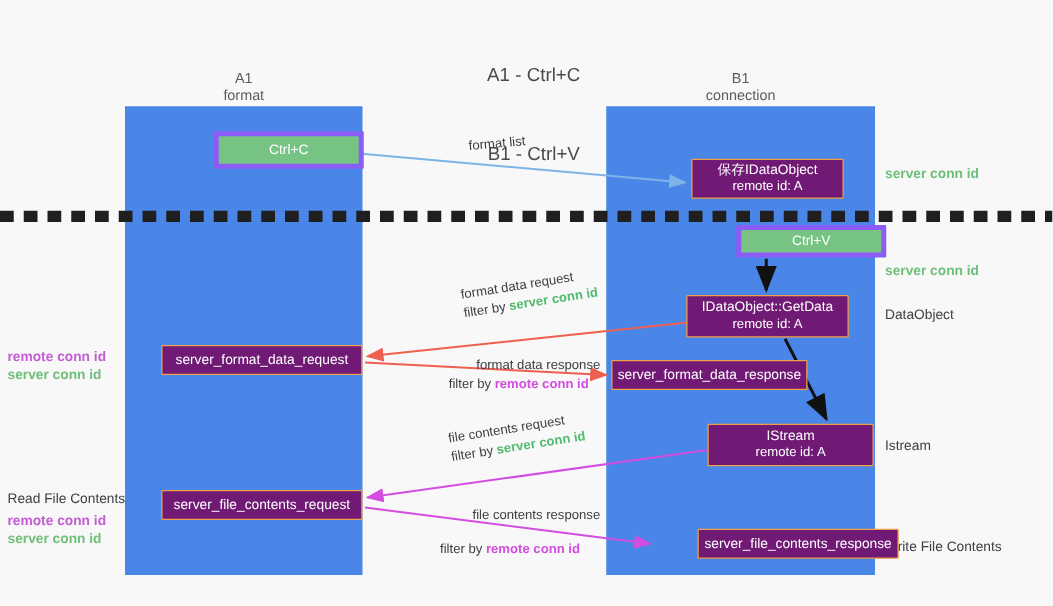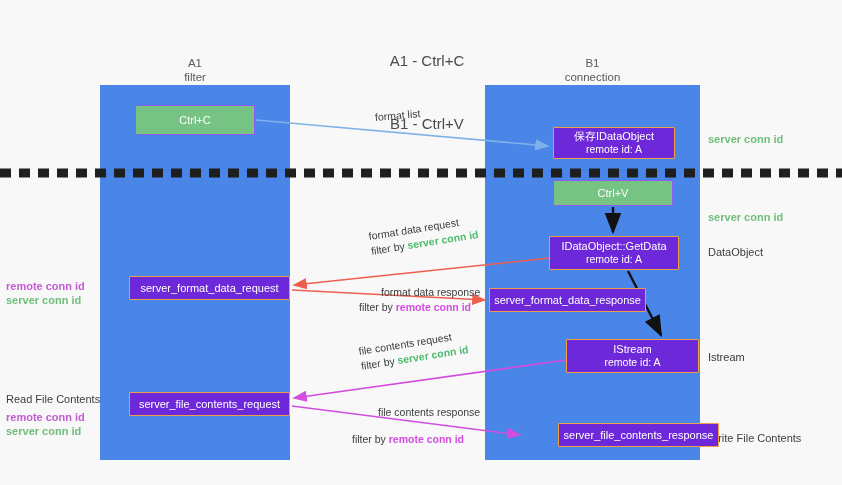--- a/index.html
+++ b/index.html
@@ -60,22 +60,22 @@
     line-height: 13px;
     text-align: center;
     display: flex;
     flex-direction: column;
     align-items: center;
     justify-content: center;
     border-radius: 1px;
     padding: 2px 4px;
     z-index: 5;
   }
-  .node.green  { background: #76c384; border: 1px solid #8b5cf6; }
-  .node.orange { background: #6d28d9; border: 1px solid #efa047; }
+  .node.green  { background: #76c384; border: 4px solid #8b5cf6; margin-left: 36px; }
+  .node.orange { background: #701a75; border: 1px solid #efa047; }
   .node .sub { font-size: 10.5px; line-height: 13px; }
 
   #n-ctrlc   { left: 135px; top: 105px; width: 120px; height: 30px; }
   #n-save    { left: 553px; top: 127px; width: 122px; height: 32px; }
   #n-ctrlv   { left: 553px; top: 180px; width: 120px; height: 26px; text-align: center; }
   #n-getdata { left: 549px; top: 236px; width: 130px; height: 34px; }
   #n-istream { left: 566px; top: 339px; width: 133px; height: 34px; }
   #n-sfdreq  { left: 129px; top: 276px; width: 161px; height: 24px; }
   #n-sfdres  { left: 489px; top: 288px; width: 157px; height: 24px; }
   #n-sfcreq  { left: 129px; top: 392px; width: 161px; height: 24px; }
@@ -128,21 +128,21 @@
 
 <div id="canvas">
 
   <div class="abs" id="title">
     <div>A1 - Ctrl+C</div>
     <div>B1 - Ctrl+V</div>
   </div>
 
   <div class="abs col-head" id="head-a1">
     <div>A1</div>
-    <div>filter</div>
+    <div>format</div>
   </div>
   <div class="abs col-head" id="head-b1">
     <div>B1</div>
     <div>connection</div>
   </div>
 
   <div class="abs lane" id="lane-a1"></div>
   <div class="abs lane" id="lane-b1"></div>
 
   <svg class="abs" style="left:0;top:0;width:842px;height:485px;z-index:3;">

